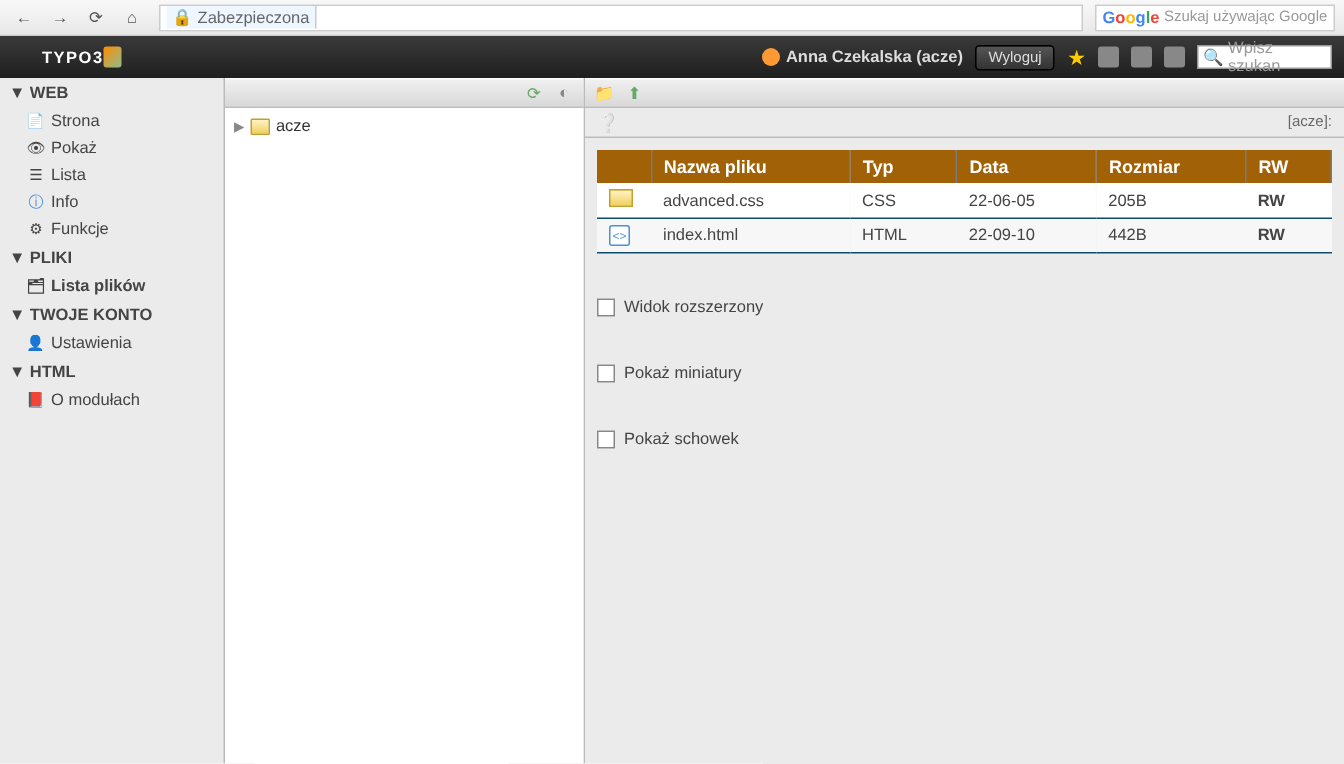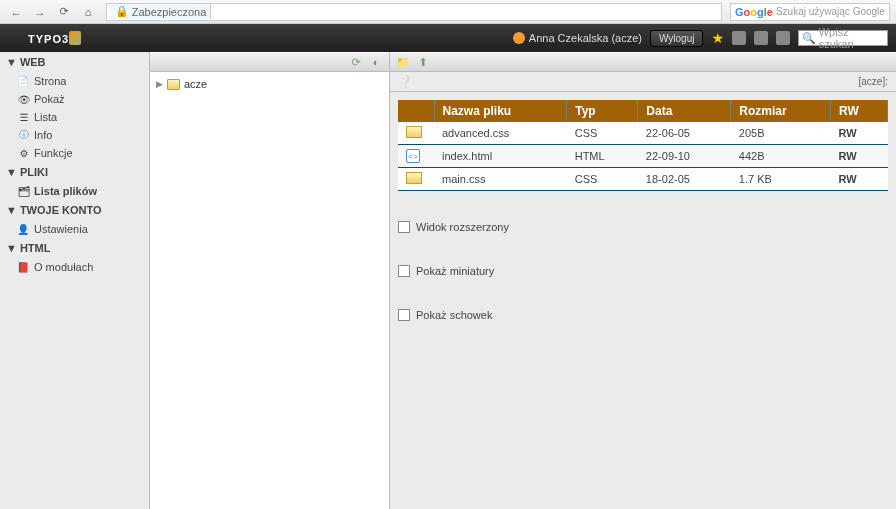--- a/index.html
+++ b/index.html
@@ -13,21 +13,21 @@
 .url-text { color: #555; font-size: 11px; }
 .search-bar { width: 160px; display: flex; align-items: center; background: #fff; border: 1px solid #ccc; height: 18px; padding: 0 4px; gap: 3px;}
 .g-icon { font-weight:bold; font-size:10px; }
 .g-icon .g1{color:#4285F4}.g-icon .g2{color:#EA4335}.g-icon .g3{color:#FBBC05}.g-icon .g4{color:#34A853}
 
 
 .top-header { height: 28px; background: linear-gradient(#3a3a3a,#1f1f1f); display: flex; align-items: center; justify-content: space-between; padding: 0 8px; color: #ddd; }
 .logo { font-size: 16px; font-weight: bold; color: #fff; letter-spacing: 1px; display:flex; align-items:flex-end; gap:0;margin-left:20px;}
 .logo-mark { width:12px; height:14px; background: linear-gradient(135deg,#ff8c00,#8fbc8f); border-radius:2px;}
 .top-right { display: flex; align-items: center; gap: 8px; }
-.user-area { display:flex; align-items:center; gap:4px; }
+.user-area { display:flex; align-items:center; gap:4px;font-weight:bold; }
 .user-icon { width:12px; height:12px; background:#ff9933; border-radius:50%; }
 .logout-btn { background: linear-gradient(#555,#333); color:#ddd; border:1px solid #000; padding:2px 8px; border-radius:3px; font-size:10px; cursor:pointer;}
 .star-icon { color:#ffcc00; font-size:14px; }
 .hdr-icon { width:14px; height:14px; background:#888; border-radius:2px; }
 .search-top { background:#fff; border:1px solid #999; height:16px; width:90px; padding:0 3px; display:flex; align-items:center; gap:3px; color:#999; font-size:10px;}
 
 
 .main { display: flex; height: calc(509px - 24px - 28px); }
 .sidebar { width: 150px; background: #ebebeb; border-right: 1px solid #bbb; }
 .sb-section { padding: 4px 6px; font-weight: bold; color: #444; font-size: 10px; display:flex; align-items:center; gap:3px;}
@@ -209,28 +209,20 @@
             <tr>
               <td>
                 <span class="ft-html">&lt;&gt;</span>
               </td>
               <td>index.html</td>
               <td>HTML</td>
               <td>22-09-10</td>
               <td>442B</td>
               <td class="rw">RW</td>
             </tr>
-            <tr>
-              <td><span class="ft-icon ft-css"></span></td>
-              <td>main.css</td>
-              <td>CSS</td>
-              <td>18-02-05</td>
-              <td>1.7 KB</td>
-              <td class="rw">RW</td>
-            </tr>
           </tbody>
       </table>
       <div class="checks" id="check-rows">
           <div class="check-row">
             <span class="check-box"></span>
             <span>Widok rozszerzony</span>
           </div>
           <div class="check-row">
             <span class="check-box"></span>
             <span>Pokaż miniatury</span>

